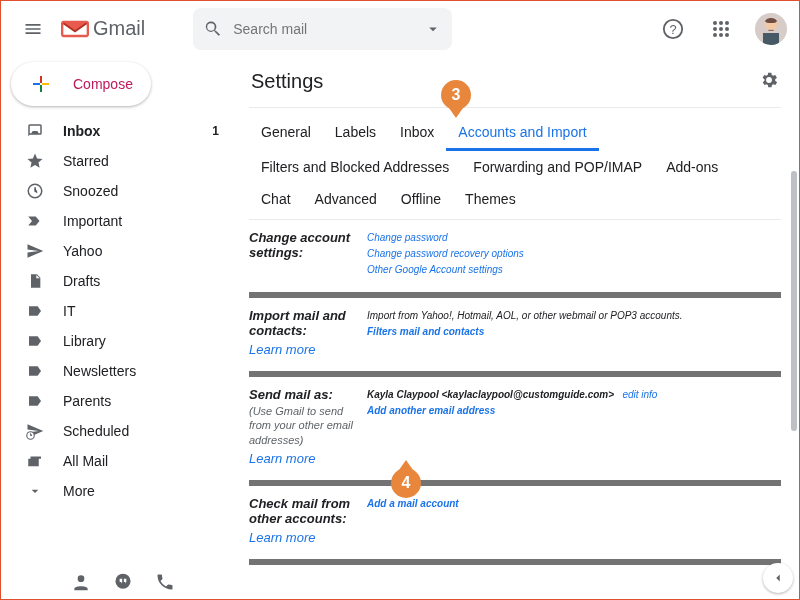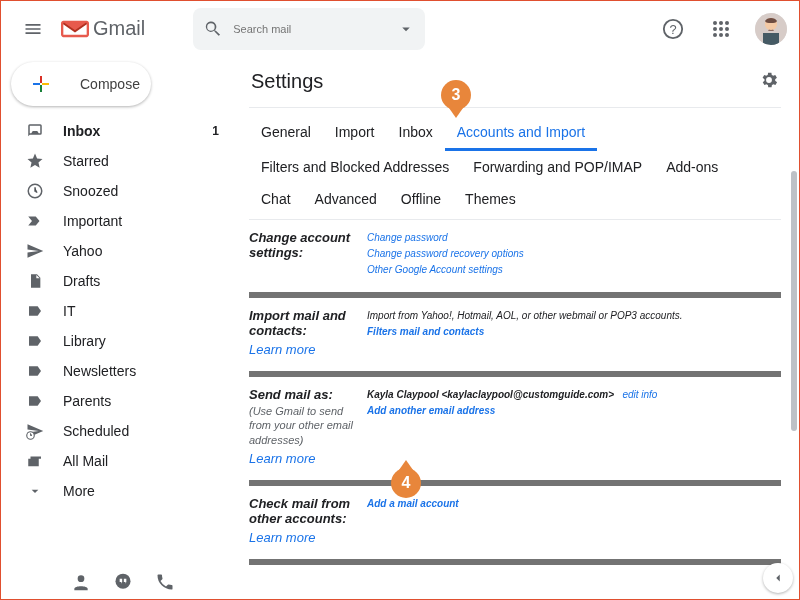--- a/index.html
+++ b/index.html
@@ -2,27 +2,27 @@
 <html><head>
 <meta charset="utf-8">
 <style>
   * { box-sizing: border-box; margin: 0; padding: 0; }
   body { font-family: Arial, Helvetica, sans-serif; font-size: 14px; color: #202124; background:#fff; width:800px; height:600px; overflow:hidden; border:1px solid #e04f2f; position:relative;}
   a { color:#1a73e8; text-decoration:none; cursor:pointer;}
   .header { display:flex; align-items:center; height:55px; padding:16px 12px; gap:8px;}
   .menu-icon, .help-icon, .apps-icon { display:flex; align-items:center; justify-content:center; width:40px; height:40px; border-radius:50%; cursor:pointer; color:#5f6368;}
   .logo { display:flex; align-items:center; gap:4px; font-size:20px; color:#5f6368; margin-right:40px;}
   .search { flex:1; max-width:480px; height:42px; background:#f1f3f4; border-radius:8px; display:flex; align-items:center; padding:0 10px; gap:10px; color:#5f6368;}
-  .search input { flex:1; background:transparent; border:0; outline:0; font-size:11px; color:#5f6368;}
+  .search input { flex:1; background:transparent; border:0; outline:0; font-size:14px; color:#5f6368;}
   .spacer { flex:1; }
   .avatar { width:32px; height:32px; border-radius:50%; overflow:hidden; margin-left:6px; background:#e8eaed; position:relative;}
   .avatar svg{width:100%;height:100%;}
   .body { display:flex; height:calc(600px - 55px - 30px);}
   .sidebar { width:230px; padding-top:6px; display:flex; flex-direction:column;}
-  .compose { display:flex; align-items:center; gap:27px; height:44px; padding:0 18px; margin:0 0 10px 10px; width:140px; border-radius:22px; box-shadow:0 1px 3px rgba(0,0,0,0.3); cursor:pointer; font-size:14px; color:#404040; background:#fff;}
+  .compose { display:flex; align-items:center; gap:20px; height:44px; padding:0 18px; margin:0 0 10px 10px; width:140px; border-radius:22px; box-shadow:0 1px 3px rgba(0,0,0,0.3); cursor:pointer; font-size:14px; color:#be185d; background:#fff;}
   .plus { width:24px; height:24px; position:relative;}
   .nav-item { display:flex; align-items:center; height:30px; padding:0 12px 0 24px; border-radius:0 16px 16px 0; cursor:pointer; color:#202124; gap:18px;}
   .nav-item .icon { width:20px; display:flex; justify-content:center; color:#5f6368;}
   .nav-item .label { flex:1; font-size:14px;}
   .nav-item.active { font-weight:bold;}
   .nav-item .count { font-size:12px; color:#202124; font-weight:bold;}
   .main { flex:1; overflow:auto; padding:8px 18px 0 18px; position:relative;}
   .settings-head { display:flex; align-items:center; justify-content:space-between; padding:6px 2px 14px 2px;}
   .settings-head h1 { font-size:20px; font-weight:400; color:#202124;}
   .gear { color:#5f6368; cursor:pointer;}
@@ -235,21 +235,21 @@
       <span class="gear">
         <svg width="20" height="20" viewBox="0 0 24 24">
             <path fill="#5f6368" d="M19.4 13a7.5 7.5 0 000-2l2.1-1.6-2-3.4-2.5 1a7.6 7.6 0 00-1.7-1l-.4-2.6h-4l-.4 2.6a7.6 7.6 0 00-1.7 1l-2.5-1-2 3.4L6.6 11a7.5 7.5 0 000 2l-2.1 1.6 2 3.4 2.5-1c.5.4 1.1.8 1.7 1l.4 2.6h4l.4-2.6c.6-.2 1.2-.6 1.7-1l2.5 1 2-3.4zM12 15.5A3.5 3.5 0 1112 8.5a3.5 3.5 0 010 7z"></path>
           </svg>
       </span>
     </div>
     <hr class="thin">
 
     <div class="tabs">
       <div class="tab">General</div>
-      <div class="tab">Import</div>
+      <div class="tab">Labels</div>
       <div class="tab">Inbox</div>
       <div class="tab active">Accounts and Import</div>
       <div class="tab">Filters and Blocked Addresses</div>
       <div class="tab">Forwarding and POP/IMAP</div>
       <div class="tab">Add-ons</div>
       <div class="tab">Chat</div>
       <div class="tab">Advanced</div>
       <div class="tab">Offline</div>
       <div class="tab">Themes</div>
     </div>

